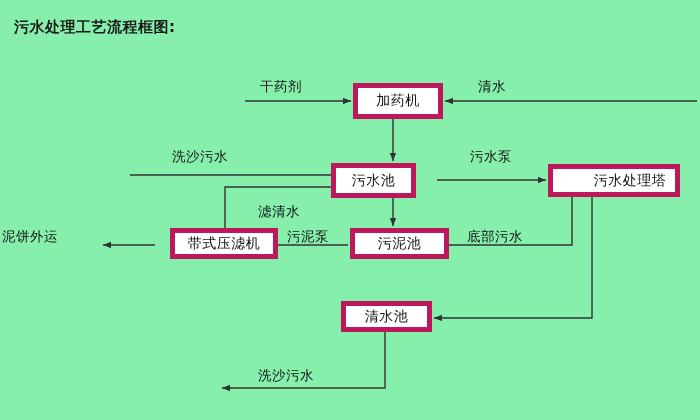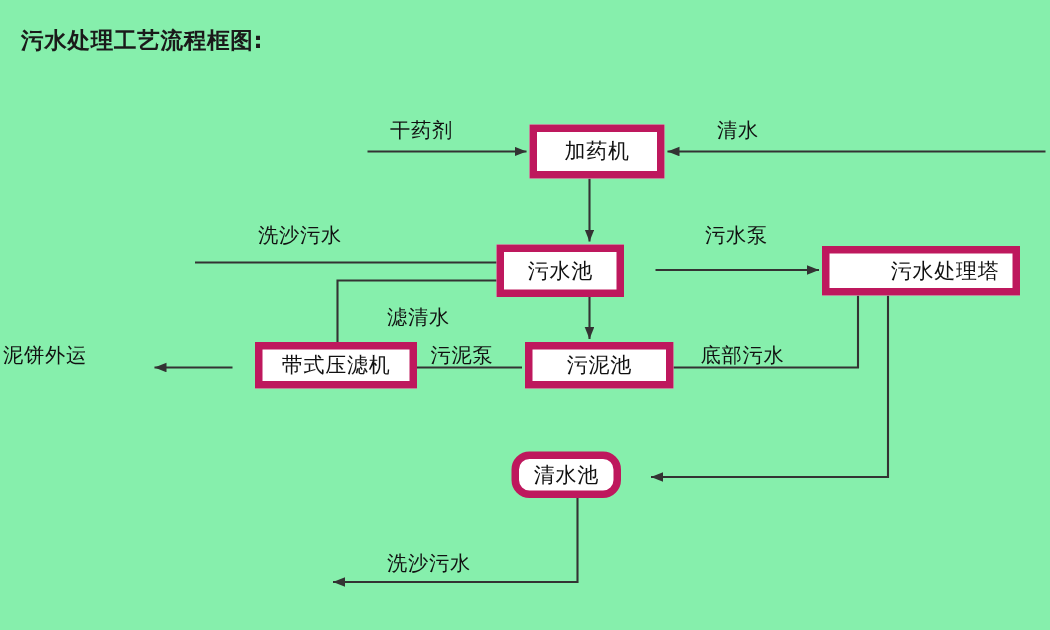--- a/index.html
+++ b/index.html
@@ -109,21 +109,21 @@
   </div>
 
   <div class="node-box" style="left:157px; top:228px; width:108px; height:31px;margin-left:13px;">
     <span>带式压滤机</span>
   </div>
 
   <div class="node-box" style="left:350px; top:228px; width:99px; height:31px;">
     <span>污泥池</span>
   </div>
 
-  <div class="node-box" style="left:341px; top:301px; width:73px; height:31px;border-radius:12px;">
+  <div class="node-box" style="left:341px; top:301px; width:91px; height:31px;">
     <span>清水池</span>
   </div>
 
   <div class="edge-label" style="left:260px; top:78px;">干药剂</div>
   <div class="edge-label" style="left:478px; top:78px;">清水</div>
   <div class="edge-label" style="left:172px; top:148px;">洗沙污水</div>
   <div class="edge-label" style="left:458px; top:148px;margin-left:12px;">污水泵</div>
   <div class="edge-label" style="left:258px; top:203px;">滤清水</div>
   <div class="edge-label" style="left:2px; top:228px;">泥饼外运</div>
   <div class="edge-label" style="left:287px; top:228px;">污泥泵</div>

